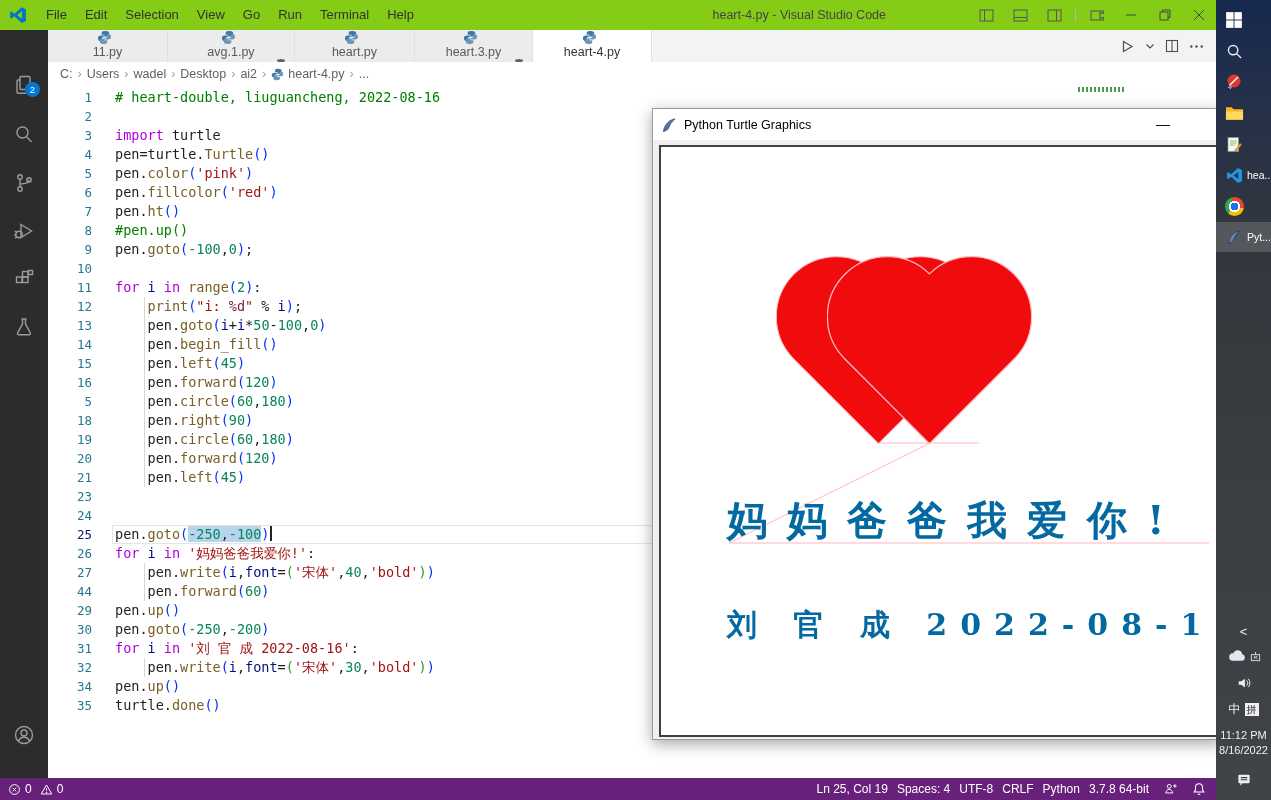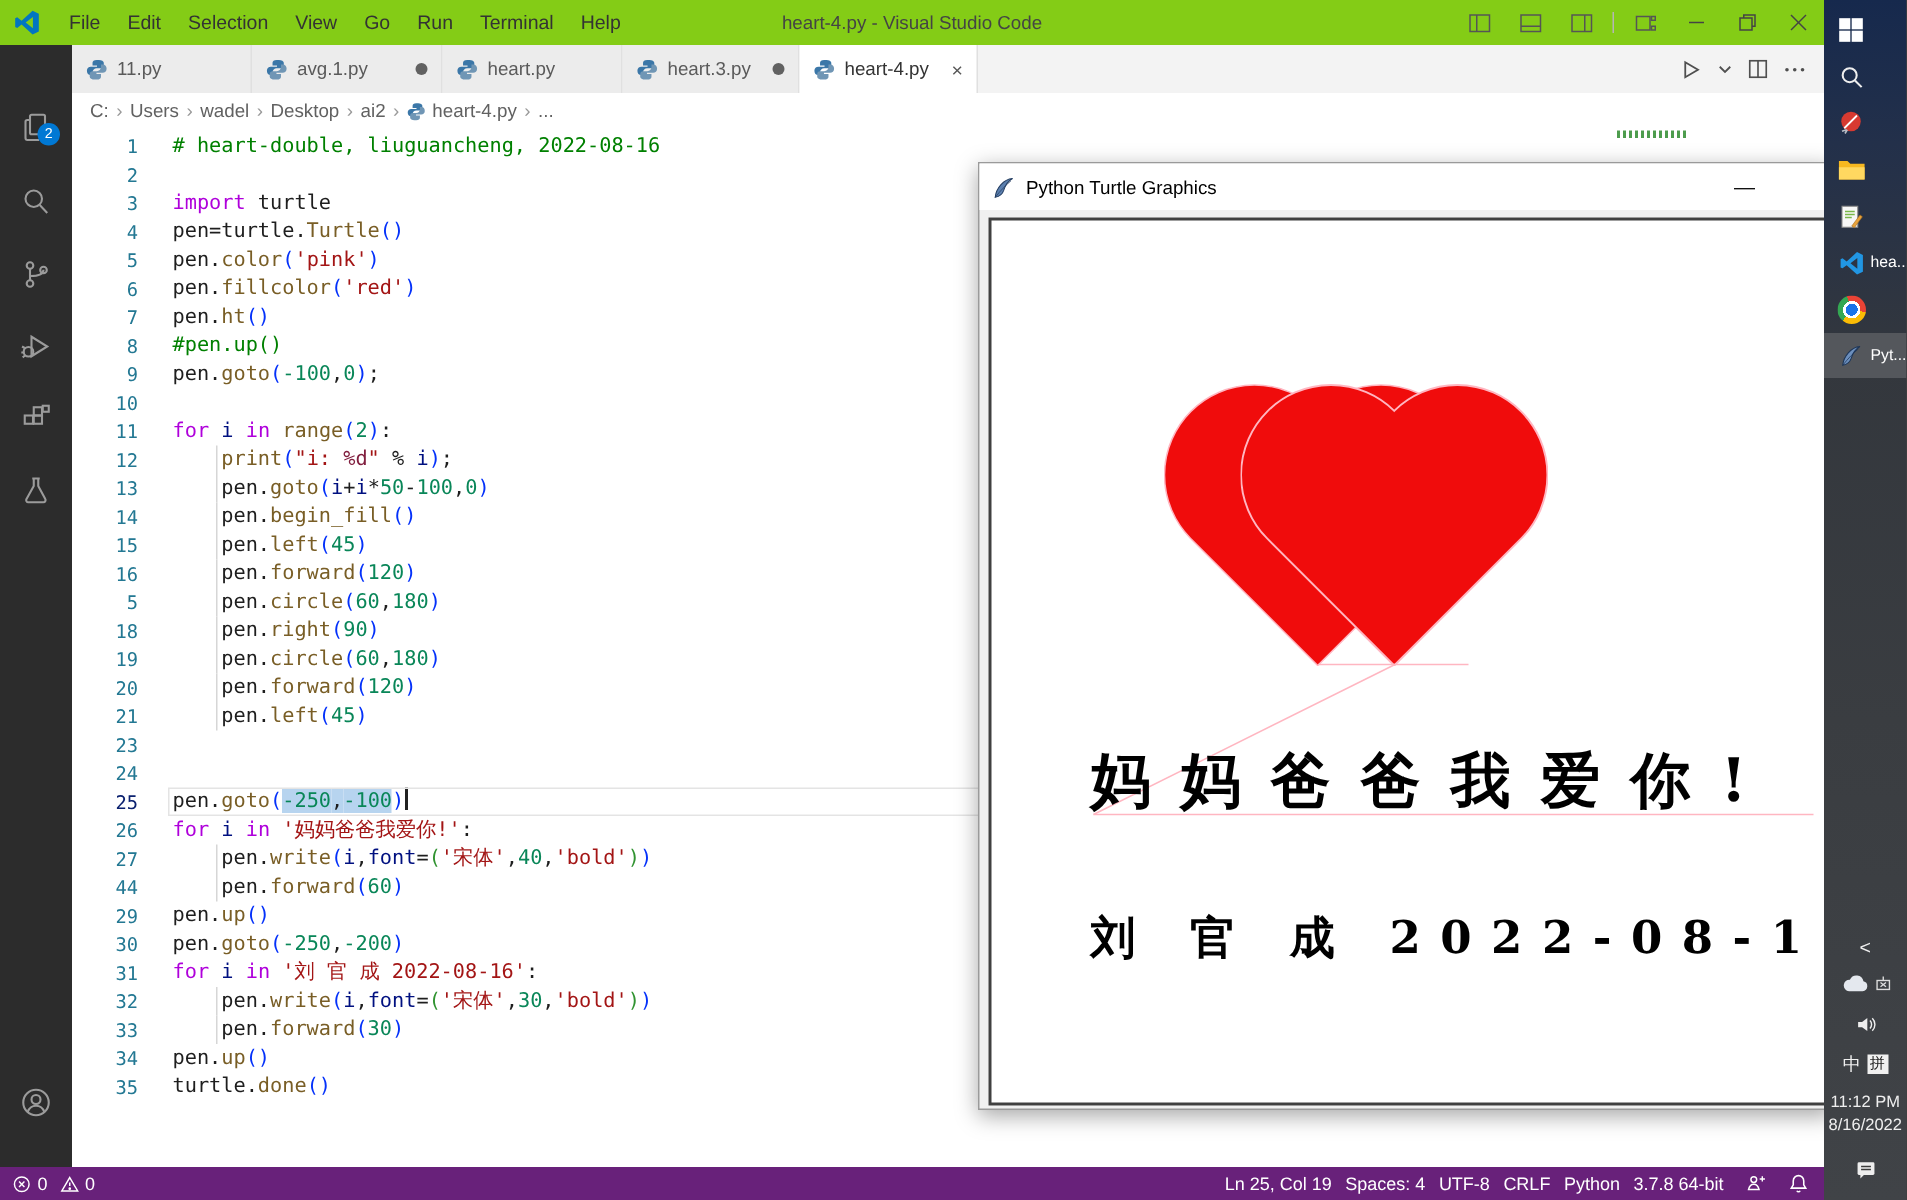--- a/index.html
+++ b/index.html
@@ -6,36 +6,36 @@
   body{width:1271px;height:800px;overflow:hidden;position:relative;
        font-family:"Liberation Sans",sans-serif;-webkit-font-smoothing:antialiased;}
   #screen{position:absolute;inset:0;}
   
   #vscode{position:absolute;left:0;top:0;width:1216px;height:800px;background:#fff;}
   #titlebar{position:absolute;left:0;top:0;right:0;height:30px;background:#84cc16;
             display:flex;align-items:center;font-size:13px;color:#333;}
   #vscode-logo{width:18px;height:18px;margin:0 10px 0 9px;flex:0 0 auto;}
   #menus{display:flex;}
   .menu-item{padding:0 9px;line-height:30px;cursor:default;}
-  #win-title{position:absolute;left:330px;right:330px;text-align:center;font-size:12.5px;color:#444;
+  #win-title{position:absolute;left:330px;right:330px;text-align:right;font-size:12.5px;color:#444;
              white-space:nowrap;overflow:hidden;}
   #win-controls{position:absolute;right:0;top:0;height:30px;display:flex;align-items:center;}
   .wc-btn{width:34px;height:30px;display:flex;align-items:center;justify-content:center;color:#555;}
   .wc-sep{width:1px;height:14px;background:#b5b5b5;margin:0 4px;}
   
   #activitybar{position:absolute;left:0;top:30px;width:48px;bottom:22px;background:#2c2c2c;}
   .act-icon{position:absolute;left:0;width:48px;height:34px;display:flex;align-items:center;justify-content:center;}
   .act-icon svg{stroke:#9b9b9b;fill:none;stroke-width:1.4;}
   #act-badge{position:absolute;left:25px;top:52px;width:15px;height:15px;border-radius:50%;
              background:#0078d4;color:#fff;font-size:9.5px;display:flex;align-items:center;justify-content:center;}
   
   #tabbar{position:absolute;left:48px;top:30px;right:0;height:32px;background:#f3f3f3;display:flex;}
   #tabs{display:flex;height:32px;}
   .tab{height:32px;box-sizing:border-box;background:#ececec;border-right:1px solid #e0e0e0;
-       display:flex;align-items:center;padding:0 9px;font-size:12.5px;color:#5a5a5a;}
+       display:flex;align-items:center;padding:0 9px;font-size:12.5px;color:#5a5a5a;flex-direction:column;}
   .tab.active{background:#ffffff;color:#333;}
   .tab .py-icon{width:15px;height:15px;margin-right:6px;flex:0 0 auto;}
   .tab .tab-state{margin-left:auto;padding-left:10px;font-size:13px;color:#585858;}
   .tab .dot{width:8px;height:8px;border-radius:50%;background:#616161;margin-left:auto;}
   #tab-actions{margin-left:auto;display:flex;align-items:center;padding-right:12px;color:#4f4f4f;}
   #tab-actions .ta{margin-left:10px;display:flex;align-items:center;}
   
   #breadcrumb{position:absolute;left:48px;top:62px;right:0;height:24px;background:#fff;
               display:flex;align-items:center;font-size:12.5px;color:#616161;padding-left:12px;}
   .bc-sep{margin:0 5px;color:#9a9a9a;}
@@ -74,21 +74,21 @@
               border:1px solid #9a9a9a;box-sizing:border-box;box-shadow:0 4px 14px rgba(0,0,0,.35);}
   #turtle-titlebar{position:absolute;left:0;top:0;right:0;height:31px;background:#ffffff;
                    display:flex;align-items:center;font-size:12.5px;color:#000;}
   #turtle-titlebar .feather{width:16px;height:16px;margin:0 7px 0 8px;}
   #turtle-min{position:absolute;right:38px;top:0;width:40px;height:30px;display:flex;align-items:center;
               justify-content:center;color:#111;font-size:14px;}
   #turtle-canvas{position:absolute;left:6px;top:36px;width:600px;height:588px;background:#fff;
                  border:2px solid #404040;box-sizing:content-box;overflow:hidden;}
   .heart{position:absolute;width:205px;height:188px;}
   #pen-lines{position:absolute;left:0;top:0;width:100%;height:100%;}
-  .turtle-text{position:absolute;color:#000000;font-family:"DejaVu Serif","Liberation Serif",serif;
+  .turtle-text{position:absolute;color:#0369a1;font-family:"DejaVu Serif","Liberation Serif",serif;
                font-weight:bold;white-space:nowrap;}
   #turtle-text1{left:66px;top:346px;font-size:40px;letter-spacing:20px;}
   #turtle-text2{left:66px;top:458px;font-size:30px;letter-spacing:13px;}
   
   #taskbar{position:absolute;left:1216px;top:0;width:55px;height:800px;
            background:linear-gradient(180deg,#16294d 0%,#23304a 12%,#33373d 30%,#3a3d41 60%,#404347 100%);
            z-index:200;color:#f0f0f0;}
   .tb-item{position:relative;width:55px;height:30px;display:flex;align-items:center;justify-content:flex-start;
            padding-left:8px;box-sizing:border-box;margin-bottom:1px;}
   .tb-item.active{background:#54575c;}
@@ -355,21 +355,20 @@
           <div class="code-line"><span class="ln">23</span><span class="lc"></span></div>
           <div class="code-line"><span class="ln">24</span><span class="lc"></span></div>
           <div class="code-line cur"><span class="ln">25</span><span class="lc"><span class="tk tk-pl">pen.</span><span class="tk tk-fn">goto</span><span class="tk tk-pb">(</span><span class="tk tk-num tk-sel">-250</span><span class="tk tk-pl tk-sel">,</span><span class="tk tk-num tk-sel">-100</span><span class="tk tk-pb">)</span><span class="caret"></span></span></div>
           <div class="code-line"><span class="ln">26</span><span class="lc"><span class="tk tk-kw">for</span><span class="tk tk-pl"> </span><span class="tk tk-vb">i</span><span class="tk tk-pl"> </span><span class="tk tk-kw">in</span><span class="tk tk-pl"> </span><span class="tk tk-str">'妈妈爸爸我爱你!'</span><span class="tk tk-pl">:</span></span></div>
           <div class="code-line"><span class="ln">27</span><span class="lc g"><span class="tk tk-pl">    pen.</span><span class="tk tk-fn">write</span><span class="tk tk-pb">(</span><span class="tk tk-vb">i</span><span class="tk tk-pl">,</span><span class="tk tk-vb">font</span><span class="tk tk-pl">=</span><span class="tk tk-pg">(</span><span class="tk tk-str">'宋体'</span><span class="tk tk-pl">,</span><span class="tk tk-num">40</span><span class="tk tk-pl">,</span><span class="tk tk-str">'bold'</span><span class="tk tk-pg">)</span><span class="tk tk-pb">)</span></span></div>
           <div class="code-line"><span class="ln">44</span><span class="lc g"><span class="tk tk-pl">    pen.</span><span class="tk tk-fn">forward</span><span class="tk tk-pb">(</span><span class="tk tk-num">60</span><span class="tk tk-pb">)</span></span></div>
           <div class="code-line"><span class="ln">29</span><span class="lc"><span class="tk tk-pl">pen.</span><span class="tk tk-fn">up</span><span class="tk tk-pb">()</span></span></div>
           <div class="code-line"><span class="ln">30</span><span class="lc"><span class="tk tk-pl">pen.</span><span class="tk tk-fn">goto</span><span class="tk tk-pb">(</span><span class="tk tk-num">-250</span><span class="tk tk-pl">,</span><span class="tk tk-num">-200</span><span class="tk tk-pb">)</span></span></div>
           <div class="code-line"><span class="ln">31</span><span class="lc"><span class="tk tk-kw">for</span><span class="tk tk-pl"> </span><span class="tk tk-vb">i</span><span class="tk tk-pl"> </span><span class="tk tk-kw">in</span><span class="tk tk-pl"> </span><span class="tk tk-str">'刘 官 成 2022-08-16'</span><span class="tk tk-pl">:</span></span></div>
           <div class="code-line"><span class="ln">32</span><span class="lc g"><span class="tk tk-pl">    pen.</span><span class="tk tk-fn">write</span><span class="tk tk-pb">(</span><span class="tk tk-vb">i</span><span class="tk tk-pl">,</span><span class="tk tk-vb">font</span><span class="tk tk-pl">=</span><span class="tk tk-pg">(</span><span class="tk tk-str">'宋体'</span><span class="tk tk-pl">,</span><span class="tk tk-num">30</span><span class="tk tk-pl">,</span><span class="tk tk-str">'bold'</span><span class="tk tk-pg">)</span><span class="tk tk-pb">)</span></span></div>
-          <div class="code-line"><span class="ln">33</span><span class="lc g"><span class="tk tk-pl">    pen.</span><span class="tk tk-fn">forward</span><span class="tk tk-pb">(</span><span class="tk tk-num">30</span><span class="tk tk-pb">)</span></span></div>
           <div class="code-line"><span class="ln">34</span><span class="lc"><span class="tk tk-pl">pen.</span><span class="tk tk-fn">up</span><span class="tk tk-pb">()</span></span></div>
           <div class="code-line"><span class="ln">35</span><span class="lc"><span class="tk tk-pl">turtle.</span><span class="tk tk-fn">done</span><span class="tk tk-pb">()</span></span></div>
         </div>
     <div id="minimap-sliver"></div>
   </div>
 
   <div id="statusbar">
     <div id="sb-left">
       <span class="sb-ico">
         <svg width="13" height="13" viewBox="0 0 16 16" fill="none" stroke="#fff" stroke-width="1.2">

